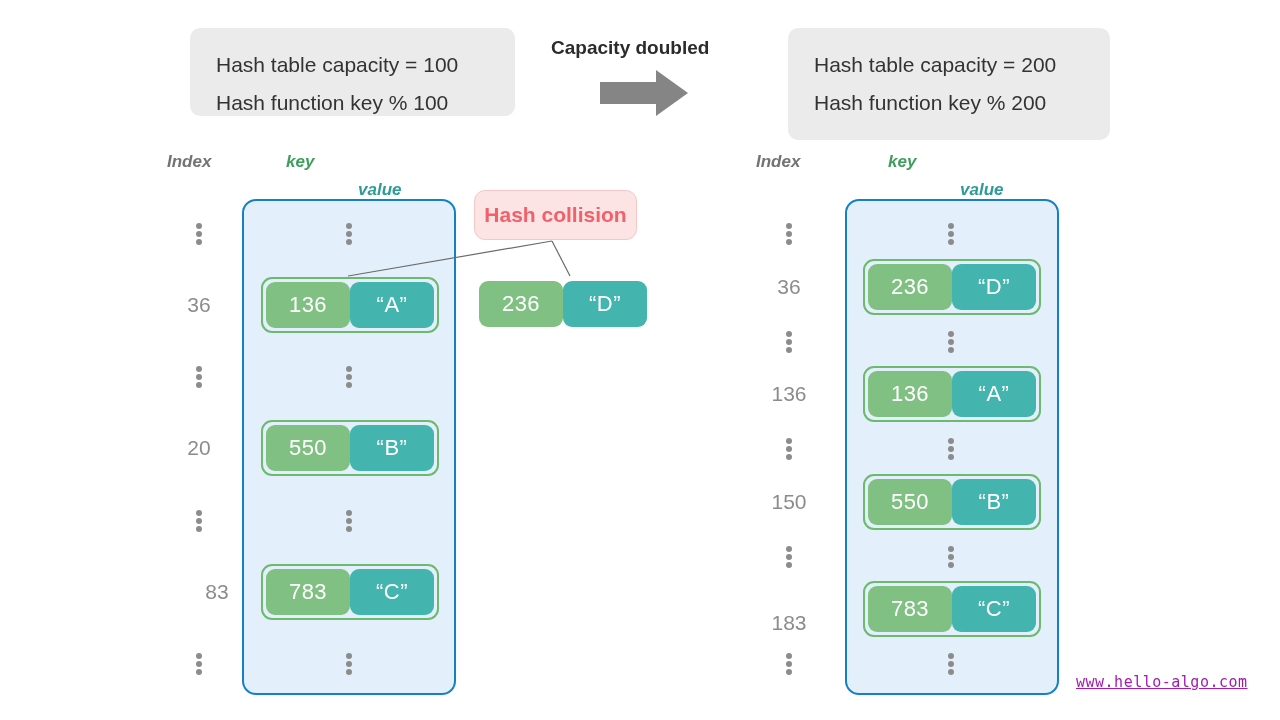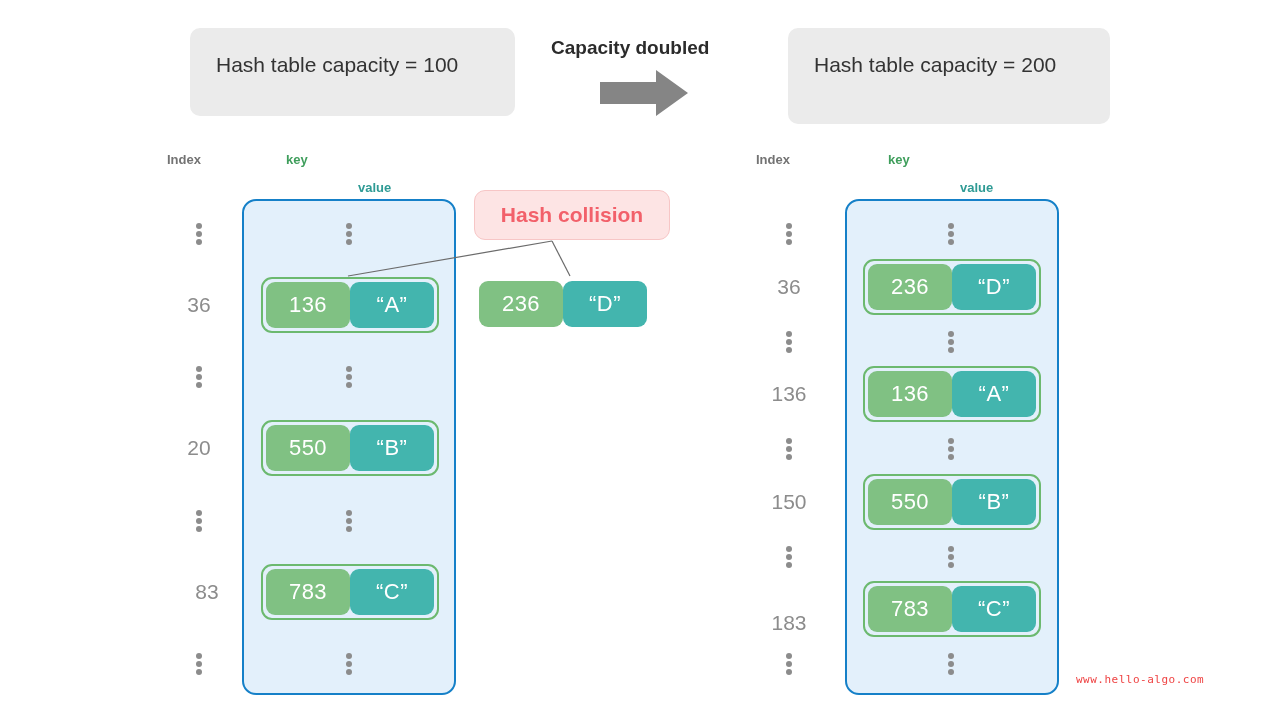--- a/index.html
+++ b/index.html
@@ -43,23 +43,24 @@
     color: #2b2b2b;
     white-space: nowrap;
   }
   .arrow-wrap {
     position: absolute;
   }
 
   
   .col-head {
     position: absolute;
-    font-size: 13px;
+    font-size: 17px;
     font-weight: bold;
     white-space: nowrap;
+    font-style: italic;
   }
   .head-index { color: #737373; }
   .head-key   { color: #3f9e5c; }
   .head-value { color: #2f9b95; margin-top: 28px; }
 
   
   .bucket-panel {
     position: absolute;
     background: #e3f0fb;
     border: 2.5px solid #1580c8;
@@ -152,45 +153,48 @@
     left: 0; top: 0;
     width: 1280px;
     height: 720px;
     pointer-events: none;
   }
 
   
   .watermark {
     position: absolute;
     font-family: "DejaVu Sans Mono", monospace;
-    font-size: 11px;
-    color: #ef4444;
+    font-size: 15px;
+    color: #a21caf;
     letter-spacing: 0.5px;
     white-space: nowrap;
+    text-decoration: underline;
   }
 </style>
 </head>
 <body>
 
 <div id="stage">
 
   <div class="caption-box" style="left:190px; top:28px; width:325px; height:88px;">
     <span class="caption-line">Hash table capacity = 100</span>
+    <span class="caption-line">Hash function key % 100</span>
   </div>
 
   <div class="center-label" style="left:551px; top:37px;">Capacity doubled</div>
 
   <div class="arrow-wrap" style="left:600px; top:70px;">
     <svg width="88" height="46" viewBox="0 0 88 46" xmlns="http://www.w3.org/2000/svg">
       <path d="M0 12 L56 12 L56 0 L88 23 L56 46 L56 34 L0 34 Z" fill="#858585"></path>
     </svg>
   </div>
 
-  <div class="caption-box" style="left:788px; top:28px; width:322px; height:96px;">
+  <div class="caption-box" style="left:788px; top:28px; width:322px; height:112px;">
     <span class="caption-line">Hash table capacity = 200</span>
+    <span class="caption-line">Hash function key % 200</span>
   </div>
 
   <div class="col-head head-index" style="left:167px; top:152px;">Index</div>
   <div class="col-head head-key" style="left:286px; top:152px;">key</div>
   <div class="col-head head-value" style="left:358px; top:152px;">value</div>
 
   <div class="bucket-panel" style="left:242px; top:199px; width:214px; height:496px;"></div>
 
   <div class="col-head head-index" style="left:756px; top:152px;">Index</div>
   <div class="col-head head-key" style="left:888px; top:152px;">key</div>
@@ -232,21 +236,21 @@
       <div class="vdots" style="left: 196px; top: 509.8px;">
         <i></i>
         <i></i>
         <i></i>
       </div>
       <div class="vdots" style="left: 346px; top: 509.8px;">
         <i></i>
         <i></i>
         <i></i>
       </div>
-      <div class="index-cell" style="left: 162px; top: 579.5px; width: 90px;">83</div>
+      <div class="index-cell" style="left: 172px; top: 579.5px; width: 90px;">83</div>
       <div class="pair" style="left: 261px; top: 563.5px;">
         <div class="cell k">783</div>
         <div class="cell v">“C”</div>
       </div>
       <div class="vdots" style="left: 196px; top: 653.2px;">
         <i></i>
         <i></i>
         <i></i>
       </div>
       <div class="vdots" style="left: 346px; top: 653.2px;">
@@ -331,19 +335,19 @@
   <div class="pair pair-outside" style="left:474px; top:276px;">
     <div class="cell k">236</div>
     <div class="cell v">“D”</div>
   </div>
 
   <svg id="connectors" viewBox="0 0 1280 720" xmlns="http://www.w3.org/2000/svg">
     <line x1="348" y1="276" x2="552" y2="241" stroke="#6b6b6b" stroke-width="1.2"></line>
     <line x1="552" y1="241" x2="570" y2="276" stroke="#6b6b6b" stroke-width="1.2"></line>
   </svg>
 
-  <div class="collision-box" style="left:474px; top:190px; width:196px; height:50px;">
+  <div class="collision-box" style="left:474px; top:190px; width:163px; height:50px;">
     <span>Hash collision</span>
   </div>
 
   <div class="watermark" style="left:1076px; top:673px;">www.hello-algo.com</div>
 
 </div>
 
 </body></html>

